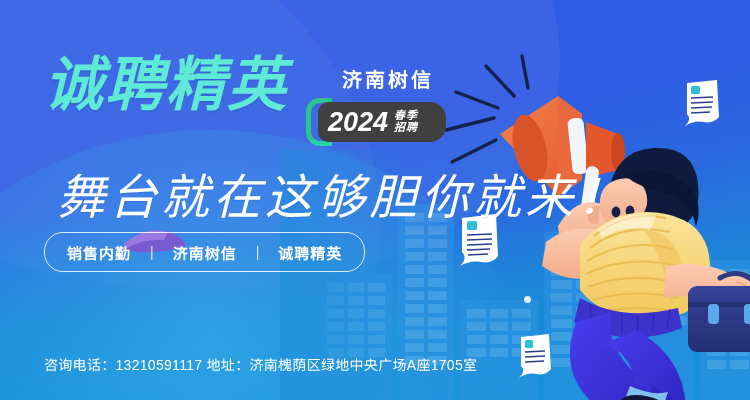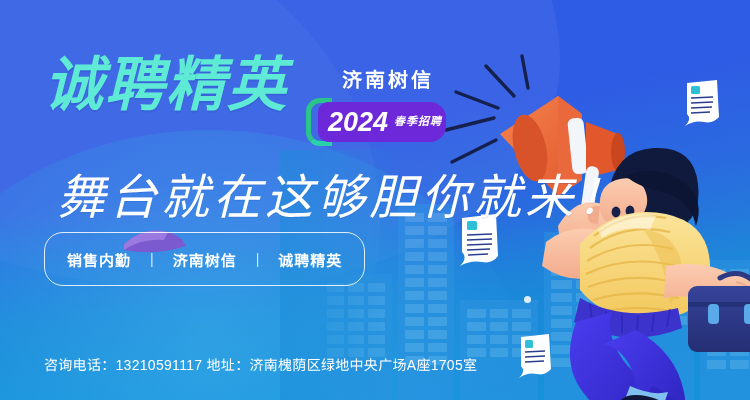--- a/index.html
+++ b/index.html
@@ -164,39 +164,39 @@
     border-right: none;
     border-radius: 14px 0 0 14px;
     box-sizing: border-box;
   }
   .badge-pill {
     position: absolute;
     left: 12px;
     top: 0;
     width: 128px;
     height: 40px;
-    background: #6d28d9;
+    background: #404040;
     border-radius: 10px 16px 16px 10px;
     display: flex;
     align-items: center;
     padding-left: 10px;
     box-sizing: border-box;
   }
   .badge-year {
     font-size: 27px;
     font-weight: 700;
     font-style: italic;
     color: #ffffff;
     letter-spacing: 0px;
     line-height: 1;
   }
   .badge-sub {
     margin-left: 6px;
     display: flex;
-    flex-direction: row;
+    flex-direction: column;
     justify-content: center;
     line-height: 1.05;
   }
   .badge-sub span {
     font-size: 11px;
     font-weight: 700;
     color: #ffffff;
     font-style: italic;
     letter-spacing: 1px;
     white-space: nowrap;
@@ -213,21 +213,21 @@
     letter-spacing: 4px;
     white-space: nowrap;
     text-shadow: 0 1px 0 rgba(20,60,170,0.15);
   }
 
   
   .tags {
     position: absolute;
     left: 44px;
     top: 232px;
-    height: 54px;
+    height: 40px;
     border: 1.5px solid rgba(255,255,255,0.85);
     border-radius: 19px;
     display: flex;
     align-items: center;
     padding: 0 22px;
     box-sizing: border-box;
   }
   .tag-item {
     font-size: 15px;
     font-weight: 700;

